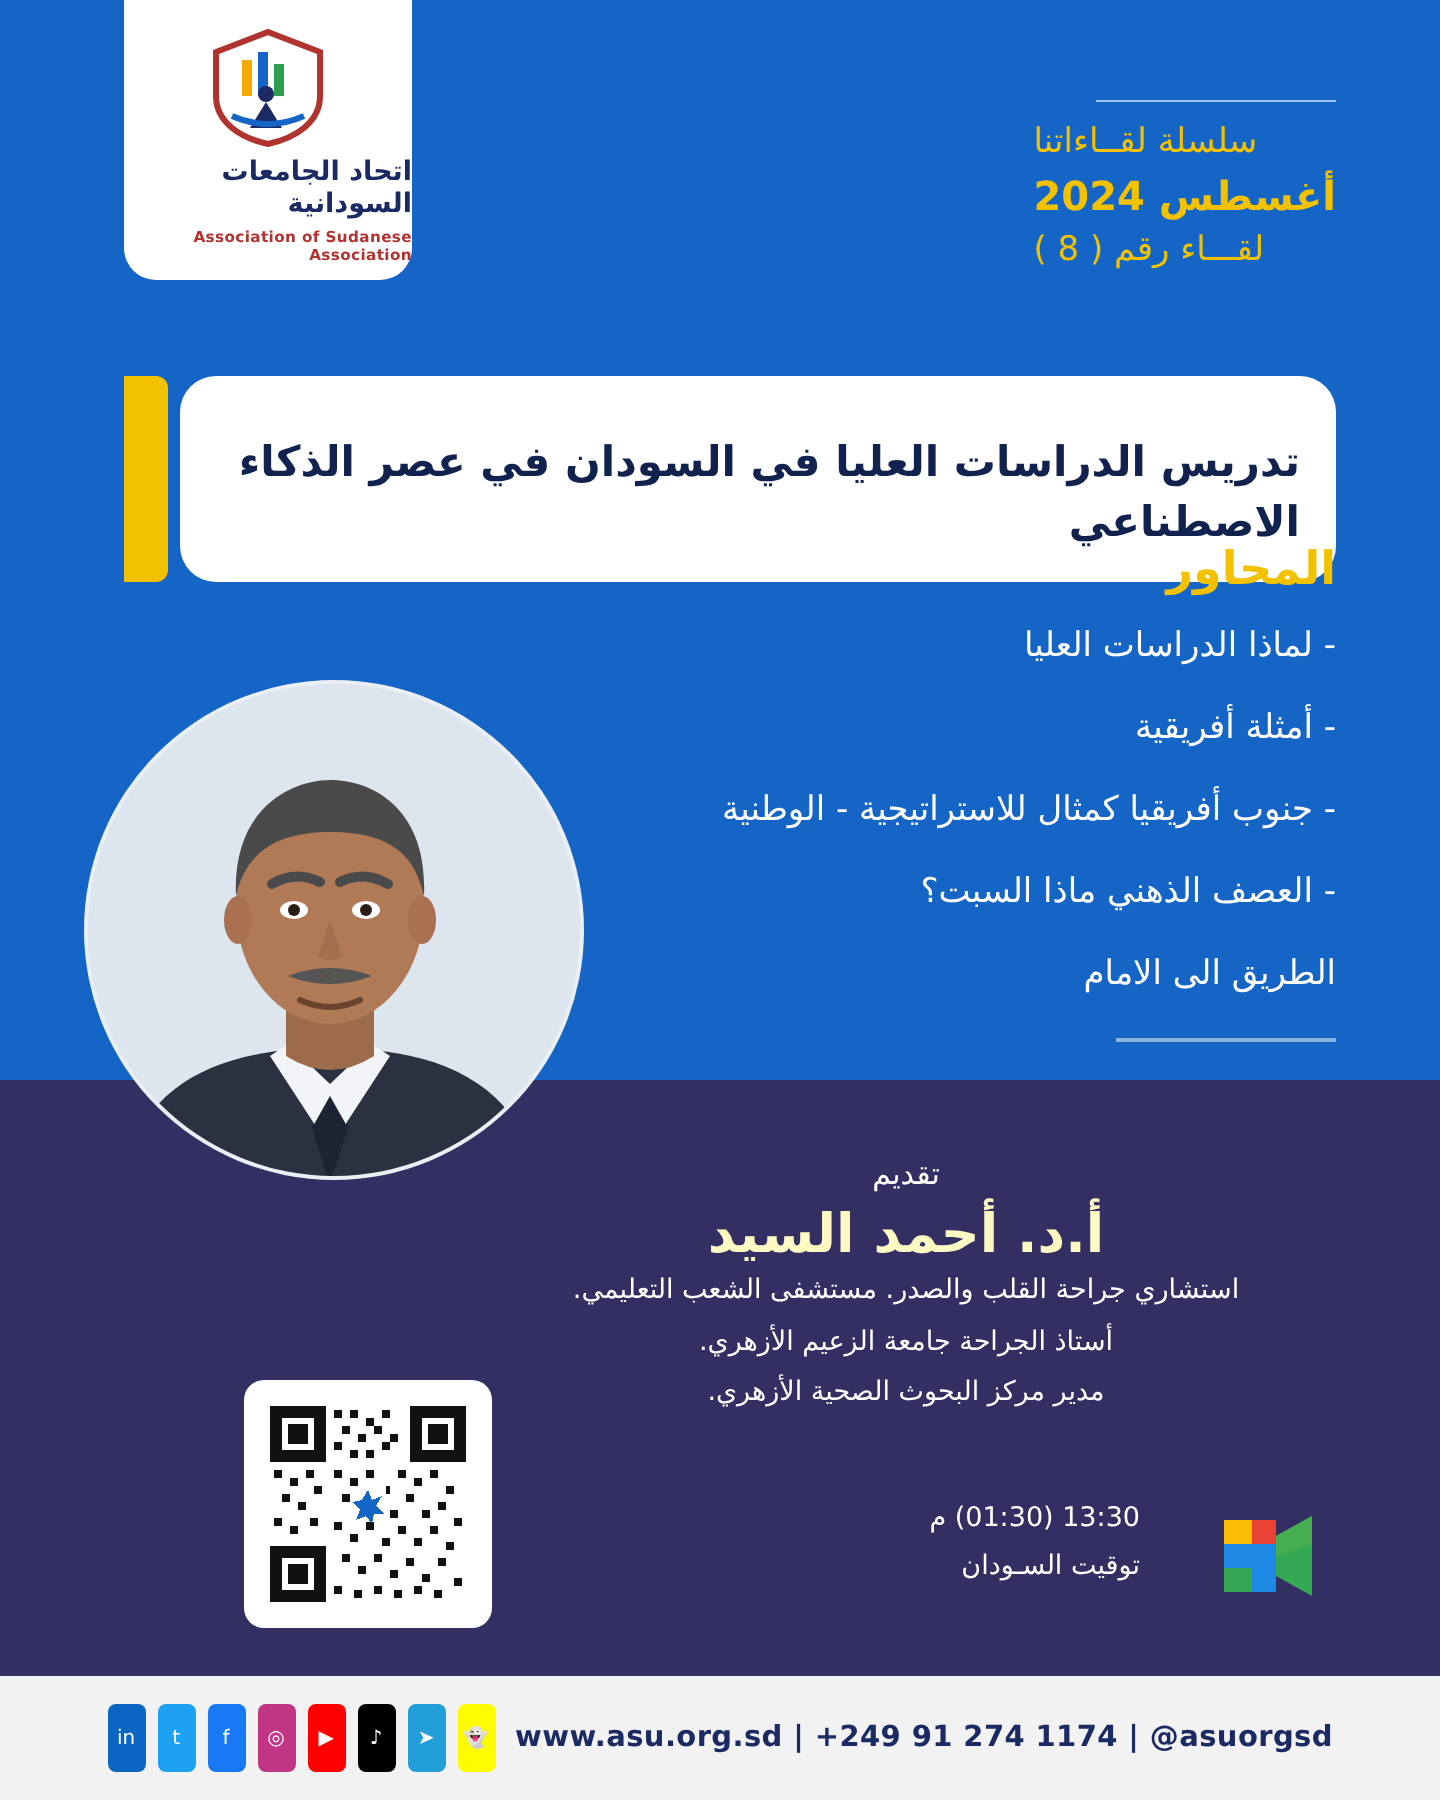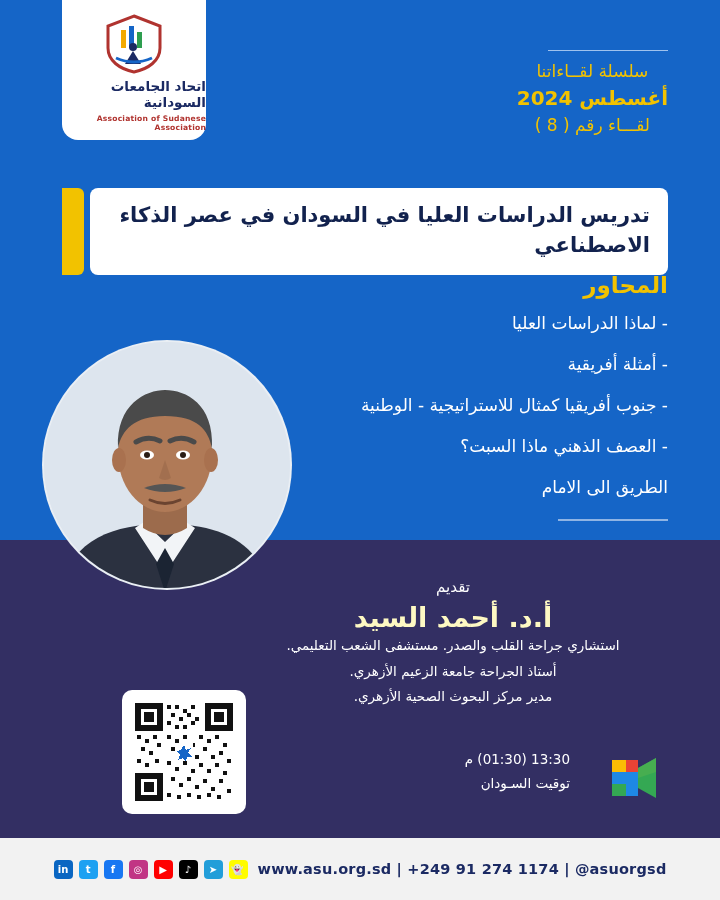--- a/index.html
+++ b/index.html
@@ -59,21 +59,21 @@
   }
   .logo-en {
     font-size: 7.6px; color: #b0332f; font-weight: bold;
     letter-spacing: .2px;
   }
 
   
   .series {
     position: absolute;
     top: 50px; right: 52px;
-    text-align: center;
+    text-align: left;
     color: #f2c200;
     line-height: 1.45;
     margin-left: 42px;
   }
   .series .rule {
     width: 120px; height: 1px; background: #9fc2ee;
     margin: 0 0 8px auto;
   }
   .series-l1 { font-size: 17px; letter-spacing: 1px; }
   .series-l2 { font-size: 20px; font-weight: bold; }
@@ -81,22 +81,22 @@
 
   
   .title-wrap {
     position: absolute;
     top: 188px; left: 62px; right: 52px;
     display: flex; align-items: stretch;
   }
   .title-box {
     flex: 1;
     background: #ffffff;
-    border-radius: 8px;
-    padding: 12px 18px 14px;
+    border-radius: 18px;
+    padding: 28px 18px 14px;
     text-align: right;
   }
   .title-text {
     font-size: 21px; font-weight: bold; color: #12224e; line-height: 1.45;
   }
   .title-tab {
     width: 22px;
     margin-right: 6px;
     background: #f2c200;
     border-top-right-radius: 6px;
@@ -179,23 +179,23 @@
   }
   .qr-card svg { display: block; }
 
   
   .footer-text {
     font-size: 14.5px; color: #1b2a63; font-weight: bold;
     direction: ltr; letter-spacing: .2px;
   }
   .socials { display: flex; gap: 6px; direction: ltr; }
   .soc {
-    width: 19px; height: 19px; border-radius: 4px;
+    width: 19px; height: 34px; border-radius: 4px;
     display: flex; align-items: center; justify-content: center;
-    color: #ffffff; font-size: 10px; font-weight: bold;
+    color: #ffffff; font-size: 10px; font-weight: normal;
   }
 </style>
 </head>
 <body>
 
 <div class="poster">
 
   <div class="lower-panel"></div>
 
   <div class="logo-card">

